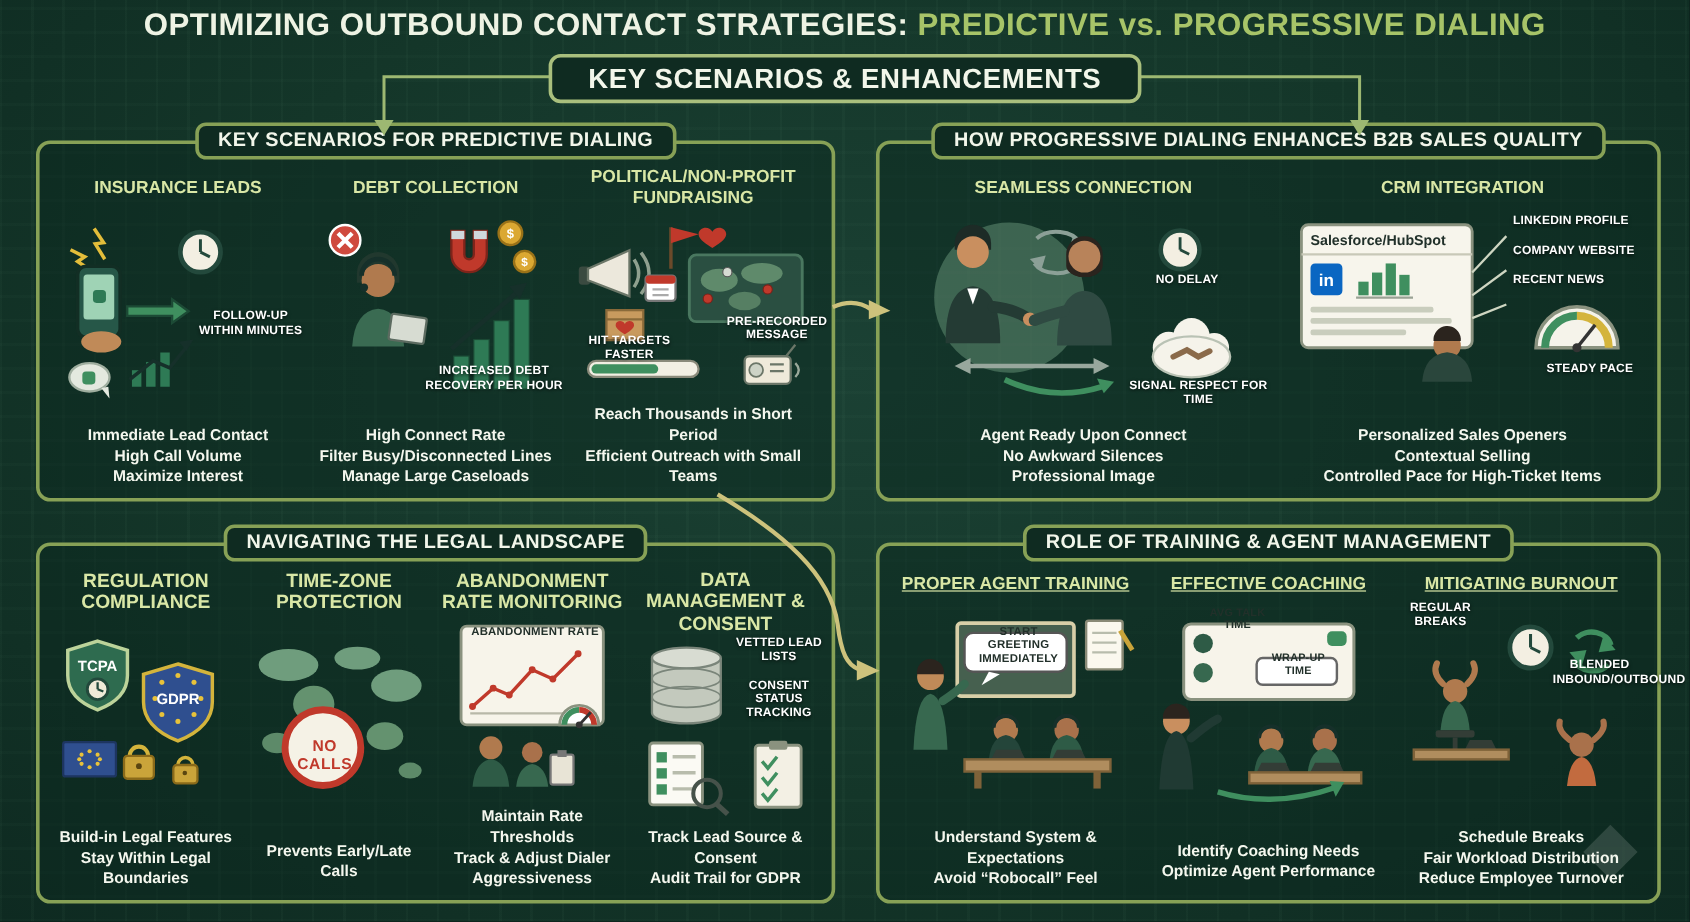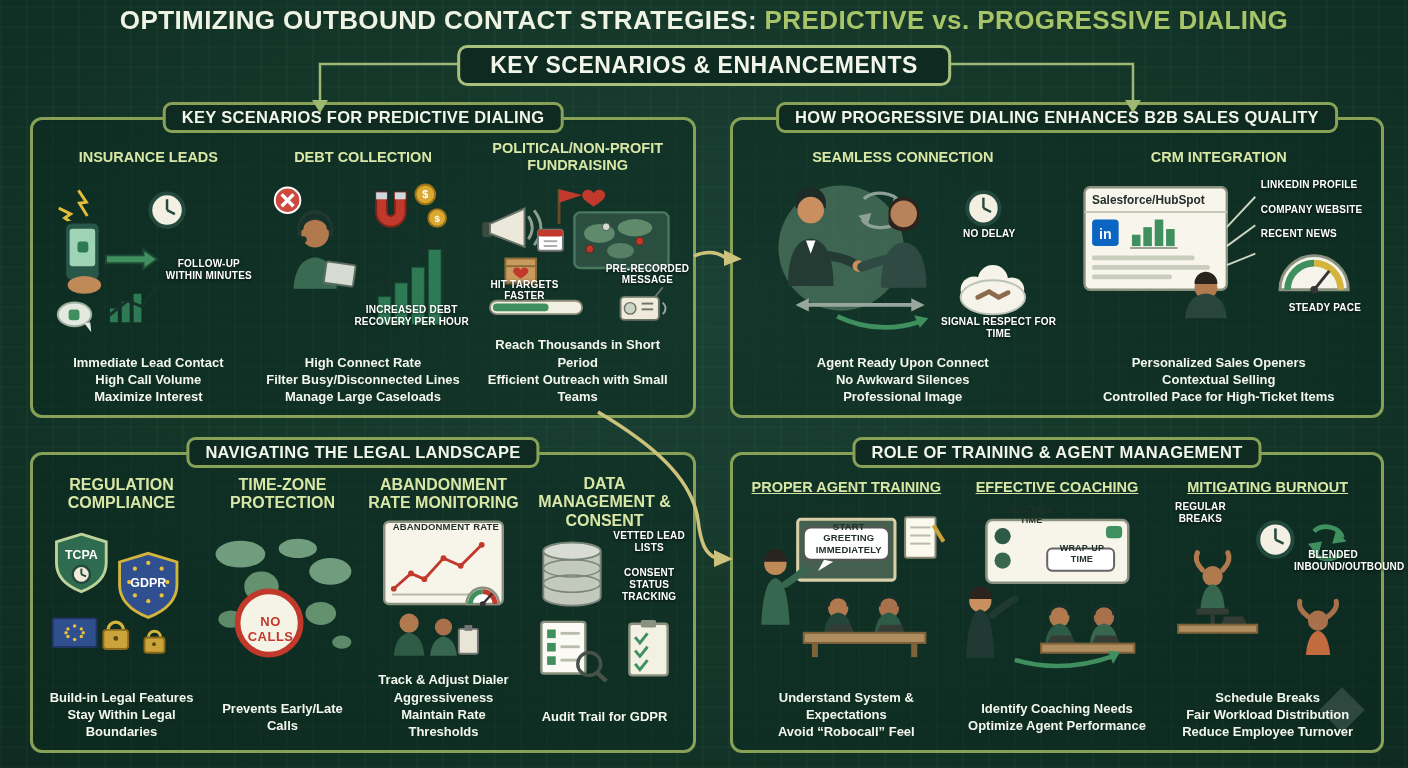--- a/index.html
+++ b/index.html
@@ -438,22 +438,22 @@
               <path d="M28,146 q2,-22 16,-24 q14,2 16,24 z" fill="#2e5b46"></path>
               <circle cx="80" cy="116" r="9" fill="#a9714b"></circle>
               <path d="M66,146 q2,-18 14,-20 q12,2 14,20 z" fill="#37684f"></path>
               <rect x="96" y="118" width="20" height="26" rx="2" fill="#e8e4d6" stroke="#777" stroke-width="2"></rect>
               <rect x="102" y="114" width="8" height="6" fill="#777"></rect>
             </g>
           </svg>
           <div class="lbl dark" style="left:13%;top:5%;width:118px;font-size:9.5px;">ABANDONMENT RATE</div>
         </div>
         <div class="lines">
+          <div>Maintain Rate Thresholds</div>
           <div>Track &amp; Adjust Dialer Aggressiveness</div>
-          <div>Maintain Rate Thresholds</div>
         </div>
       </div>
 
       <div class="col">
         <div class="col-heading">DATA MANAGEMENT &amp; CONSENT</div>
         <div class="illus">
           <svg class="art" viewBox="0 0 160 155">
             <g>
               <path d="M16,16 v48 a30,9 0 0 0 60,0 v-48" fill="#c3c9bd" stroke="#7a857a" stroke-width="2"></path>
               <ellipse cx="46" cy="16" rx="30" ry="9" fill="#d8dcd2" stroke="#7a857a" stroke-width="2"></ellipse>
@@ -478,20 +478,21 @@
               <rect x="118" y="88" width="16" height="8" rx="2" fill="#8a927f"></rect>
               <path d="M112,106 l5,6 8,-10" stroke="#3f8f5f" stroke-width="3" fill="none"></path>
               <path d="M112,120 l5,6 8,-10" stroke="#3f8f5f" stroke-width="3" fill="none"></path>
               <path d="M112,134 l5,6 8,-10" stroke="#3f8f5f" stroke-width="3" fill="none"></path>
             </g>
           </svg>
           <div class="lbl" style="left:55%;top:0%;width:74px;">VETTED LEAD LISTS</div>
           <div class="lbl" style="left:55%;top:23%;width:74px;">CONSENT STATUS TRACKING</div>
         </div>
         <div class="lines">
+          <div>Track Lead Source &amp; Consent</div>
           <div>Audit Trail for GDPR</div>
         </div>
       </div>
 
     </div>
   </section>
 
   <section class="panel p4">
     <div class="panel-title">ROLE OF TRAINING &amp; AGENT MANAGEMENT</div>
     <div class="cols">

